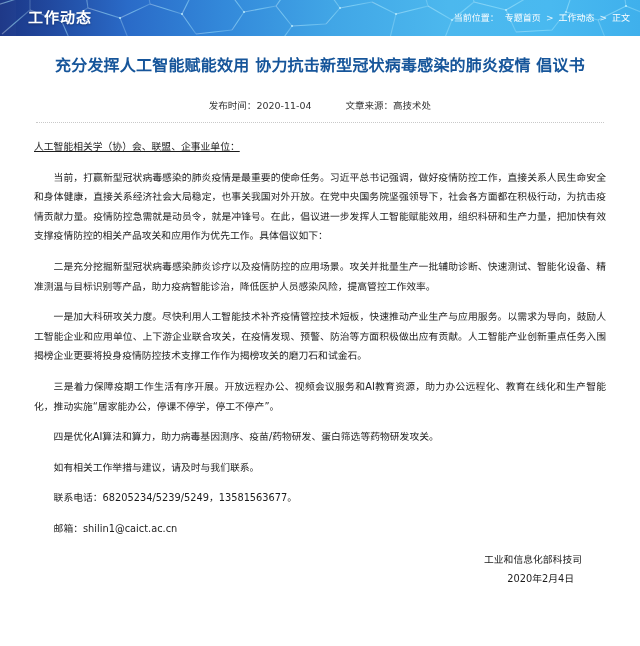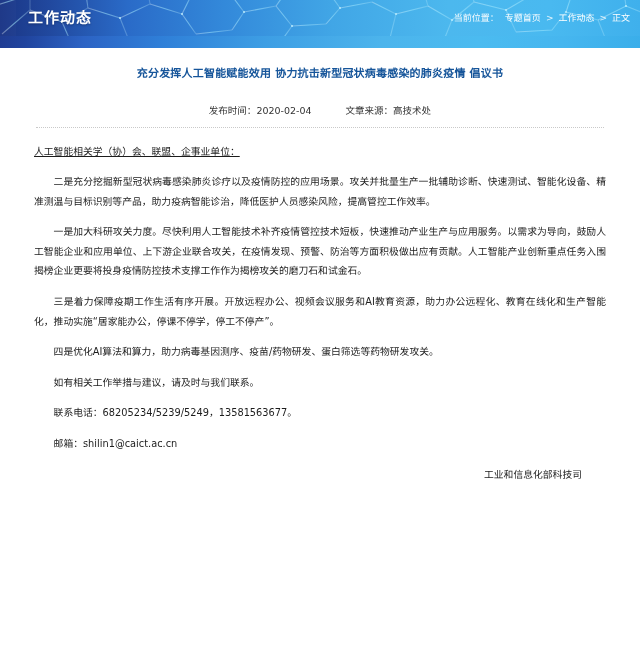--- a/index.html
+++ b/index.html
@@ -14,21 +14,21 @@
     background: #ffffff;
     font-family: "DejaVu Sans", "Liberation Sans", sans-serif;
     color: #1a1a1a;
     overflow: hidden;
   }
 
   
   .banner {
     position: relative;
     width: 640px;
-    height: 48px;
+    height: 36px;
     overflow: hidden;
     background: linear-gradient(100deg,
         #1f3a8f 0%,
         #20449e 5%,
         #2c63c4 14%,
         #2f7fd8 26%,
         #3d9ee4 42%,
         #4cb4ec 60%,
         #4bbbf0 75%,
         #46b6ef 88%,
@@ -82,21 +82,21 @@
   }
 
   .article {
     padding: 0 34px;
   }
 
   .art-title {
     margin: 0;
     padding: 18px 20px 4px 20px;
     text-align: center;
-    font-size: 11px;
+    font-size: 16px;
     font-weight: bold;
     color: #16559a;
     line-height: 1.5;
     letter-spacing: .2px;
   }
 
   .art-meta {
     display: flex;
     justify-content: center;
     align-items: center;
@@ -224,33 +224,34 @@
   </div>
 </div>
 
 <div class="page">
   <div class="article">
 
     <h1 class="art-title">充分发挥人工智能赋能效用 协力抗击新型冠状病毒感染的肺炎疫情 倡议书</h1>
 
     <div class="art-meta">
       <span class="meta-item">
-        <span class="meta-key">发布时间：</span><span class="meta-val">2020-02-04</span>
+        <span class="meta-key">发布时间：</span><span class="meta-val">2020-11-04</span>
       </span>
       <span class="meta-item">
         <span class="meta-key">文章来源：</span><span class="meta-val">高技术处</span>
       </span>
     </div>
 
     <div class="divider"></div>
 
     <div class="art-body">
 
       <p class="p-flat">人工智能相关学（协）会、联盟、企事业单位：</p>
 
+      <p class="p-indent">当前，打赢新型冠状病毒感染的肺炎疫情是最重要的使命任务。习近平总书记强调，做好疫情防控工作，直接关系人民生命安全和身体健康，直接关系经济社会大局稳定，也事关我国对外开放。在党中央国务院坚强领导下，社会各方面都在积极行动，为抗击疫情贡献力量。疫情防控急需就是动员令，就是冲锋号。在此，倡议进一步发挥人工智能赋能效用，组织科研和生产力量，把加快有效支撑疫情防控的相关产品攻关和应用作为优先工作。具体倡议如下：</p>
 
       <p class="p-indent">二是充分挖掘新型冠状病毒感染肺炎诊疗以及疫情防控的应用场景。攻关并批量生产一批辅助诊断、快速测试、智能化设备、精准测温与目标识别等产品，助力疫病智能诊治，降低医护人员感染风险，提高管控工作效率。</p>
 
       <p class="p-indent">一是加大科研攻关力度。尽快利用人工智能技术补齐疫情管控技术短板，快速推动产业生产与应用服务。以需求为导向，鼓励人工智能企业和应用单位、上下游企业联合攻关，在疫情发现、预警、防治等方面积极做出应有贡献。人工智能产业创新重点任务入围揭榜企业更要将投身疫情防控技术支撑工作作为揭榜攻关的磨刀石和试金石。</p>
 
       <p class="p-indent">三是着力保障疫期工作生活有序开展。开放远程办公、视频会议服务和AI教育资源，助力办公远程化、教育在线化和生产智能化，推动实施“居家能办公，停课不停学，停工不停产”。</p>
 
       <p class="p-indent">四是优化AI算法和算力，助力病毒基因测序、疫苗/药物研发、蛋白筛选等药物研发攻关。</p>
 
 
@@ -261,17 +262,18 @@
       </p>
 
       <p class="p-indent">
         <span>邮箱：</span><span>shilin1@caict.ac.cn</span>
       </p>
 
     </div>
 
     <div class="sign">
       <div>工业和信息化部科技司</div>
+      <div class="sign-date">2020年2月4日</div>
     </div>
 
     <div class="bottom-pad"></div>
   </div>
 </div>
 
 </body></html>

